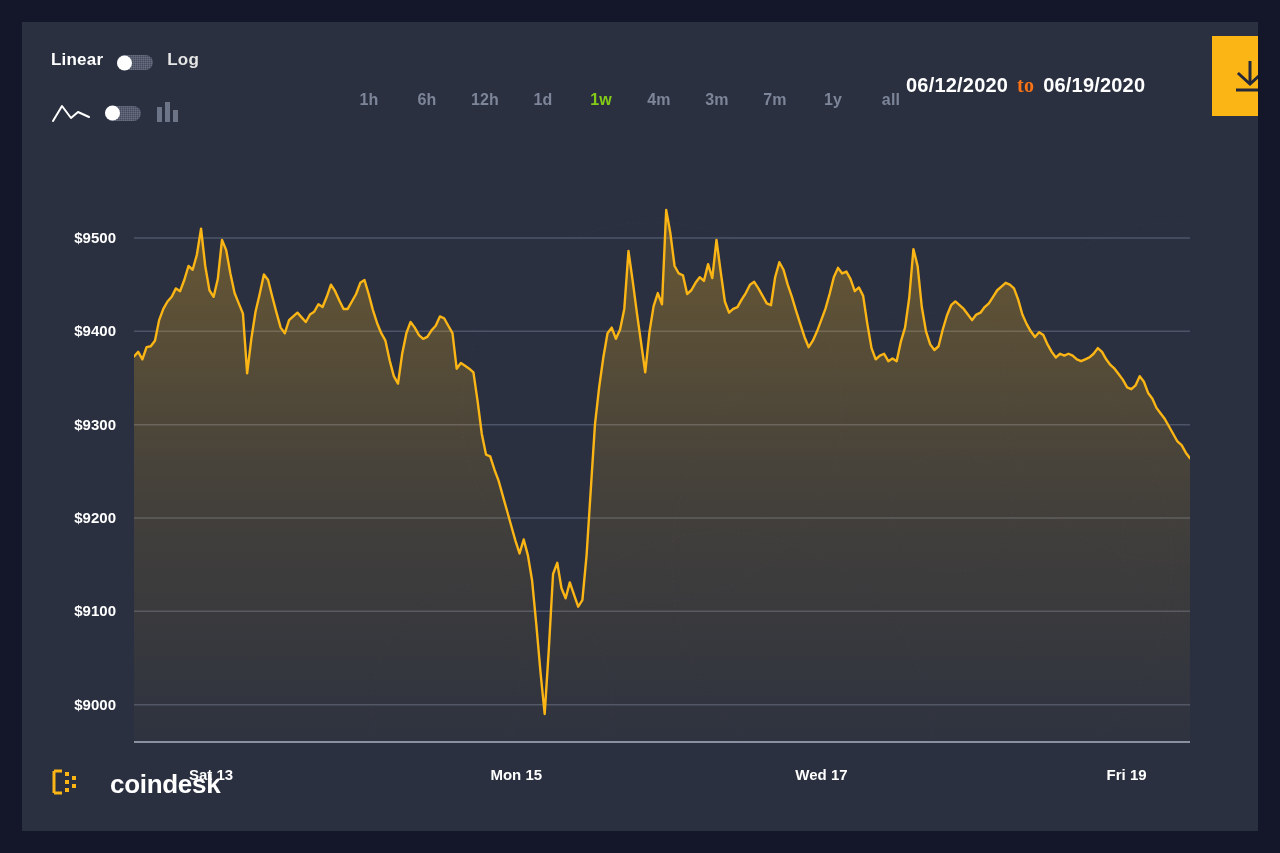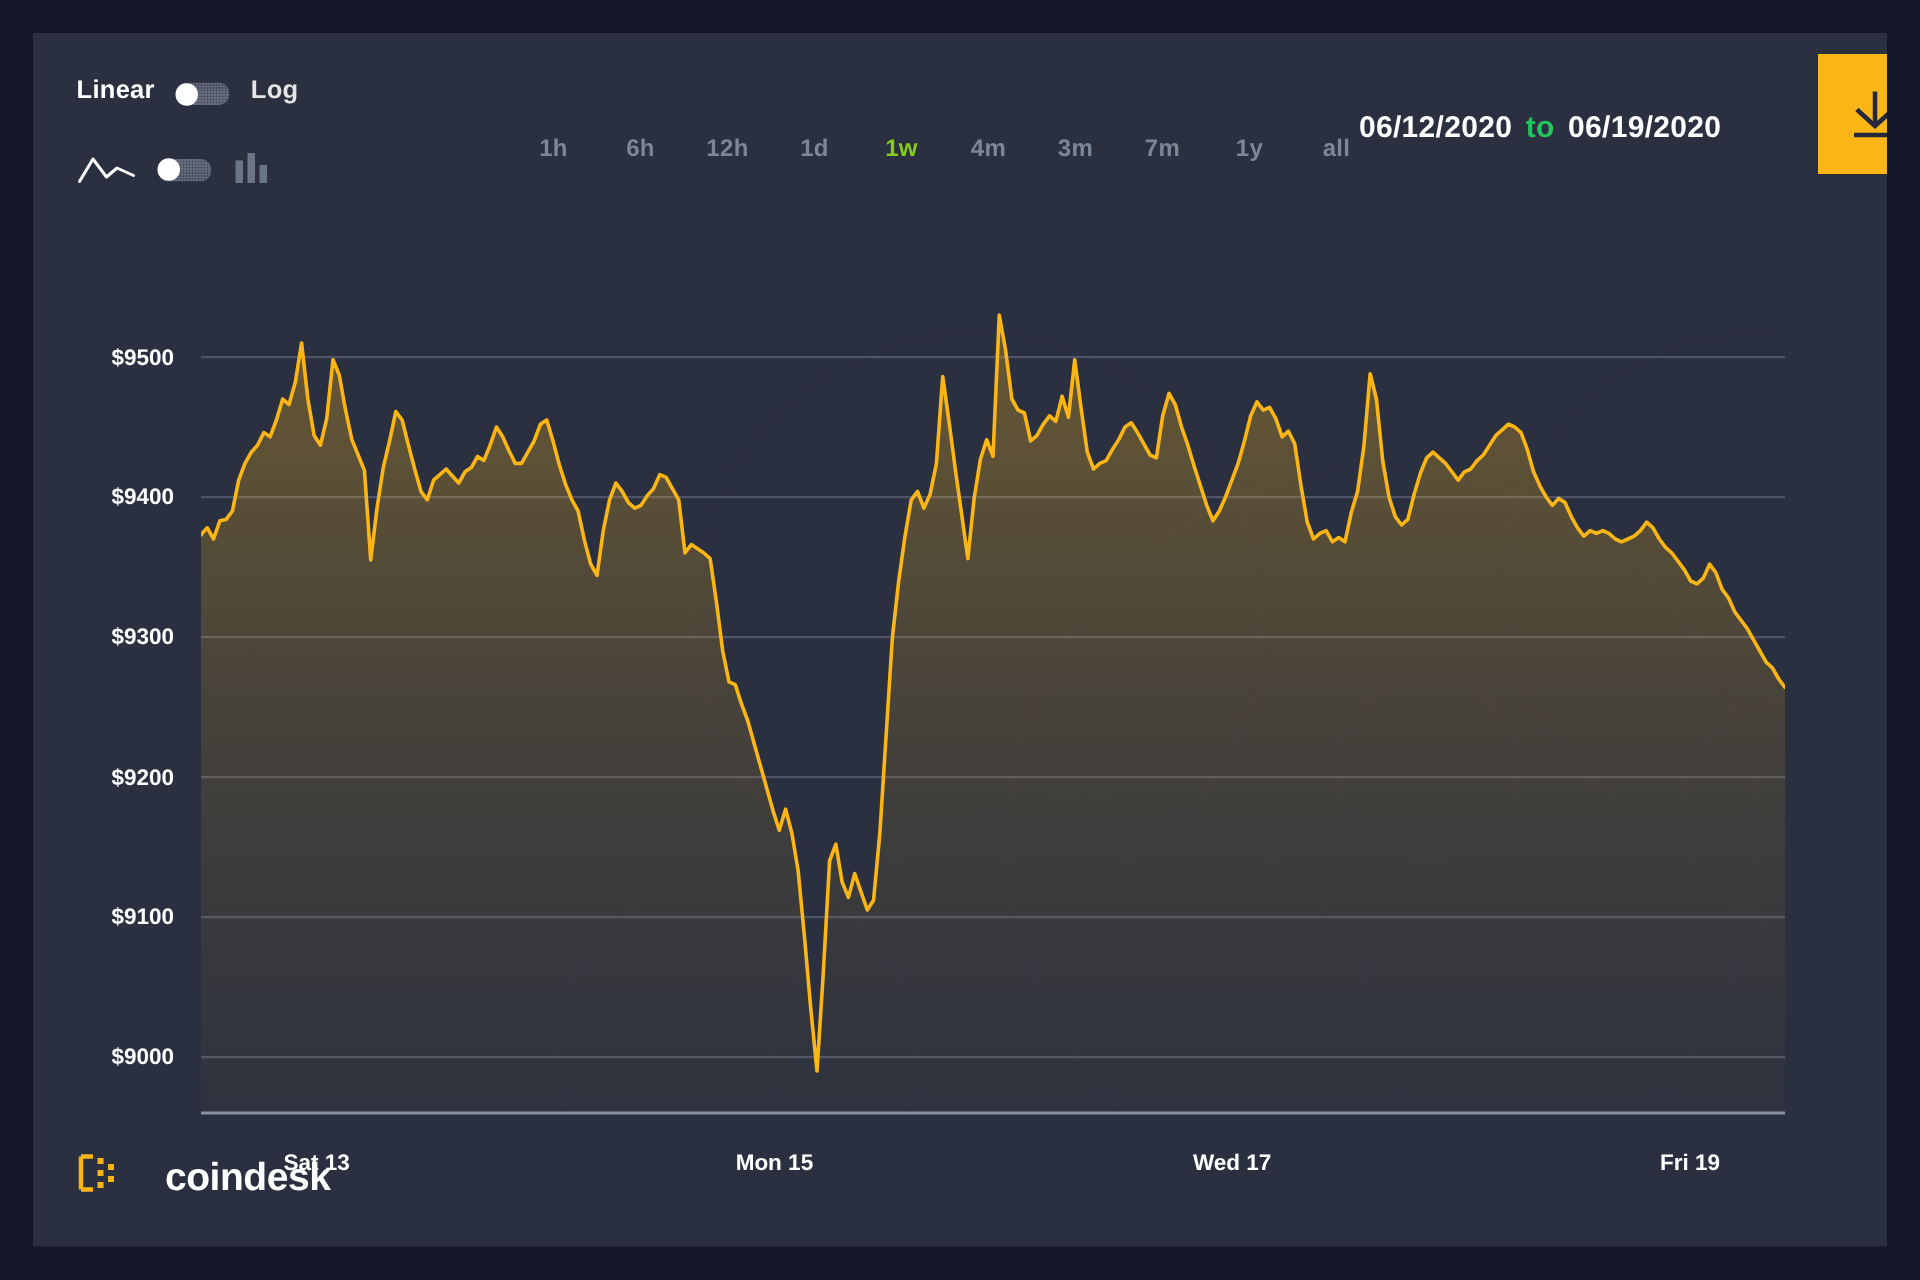--- a/index.html
+++ b/index.html
@@ -120,21 +120,21 @@
     left: 884px;
     top: 52px;
     display: flex;
     align-items: baseline;
     gap: 9px;
     font-size: 20px;
     font-weight: bold;
     letter-spacing: 0.2px;
   }
   .date-val { color: #ffffff; cursor: pointer; }
-  .date-to  { color: #22c55e; }
+  .date-to  { color: #f97316; font-family: Liberation Serif, serif; }
 
   
   #download-btn {
     position: absolute;
     left: 1190px;
     top: 14px;
     width: 76px;
     height: 80px;
     background: #fbb616;
     cursor: pointer;

